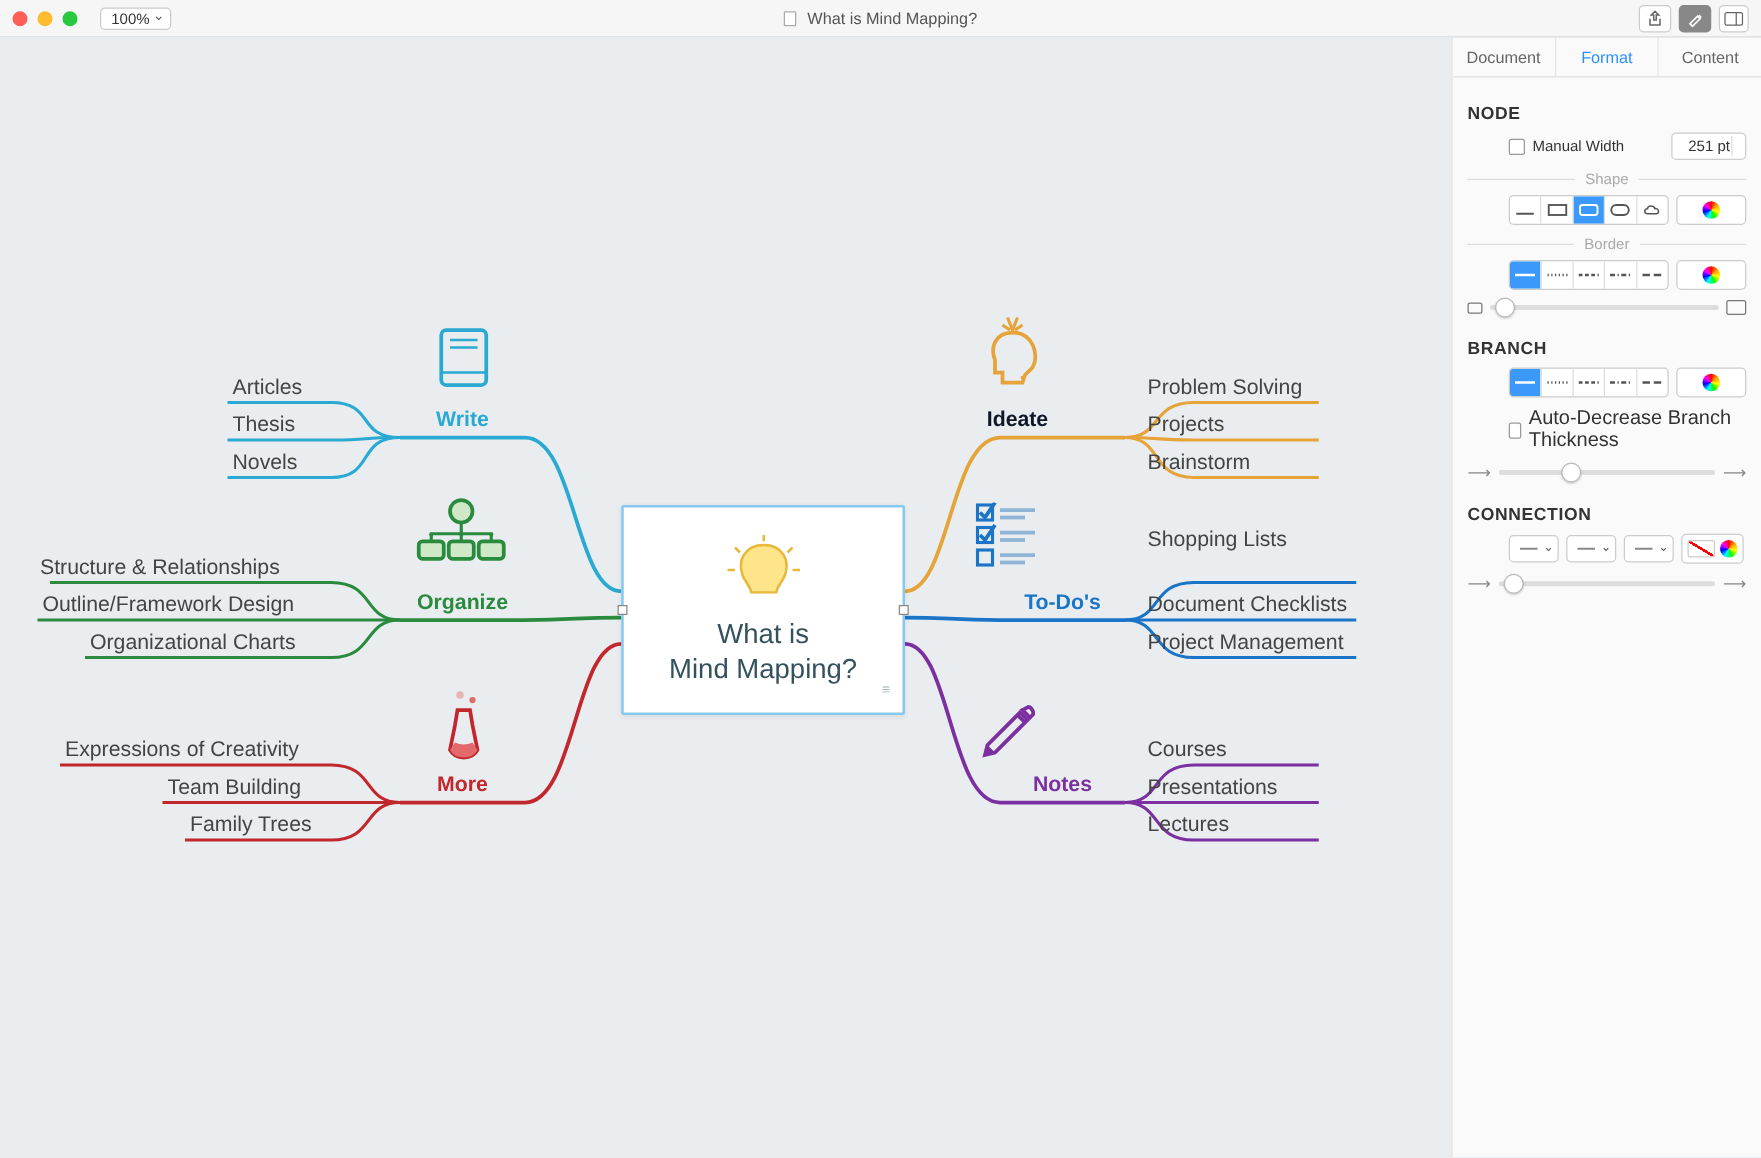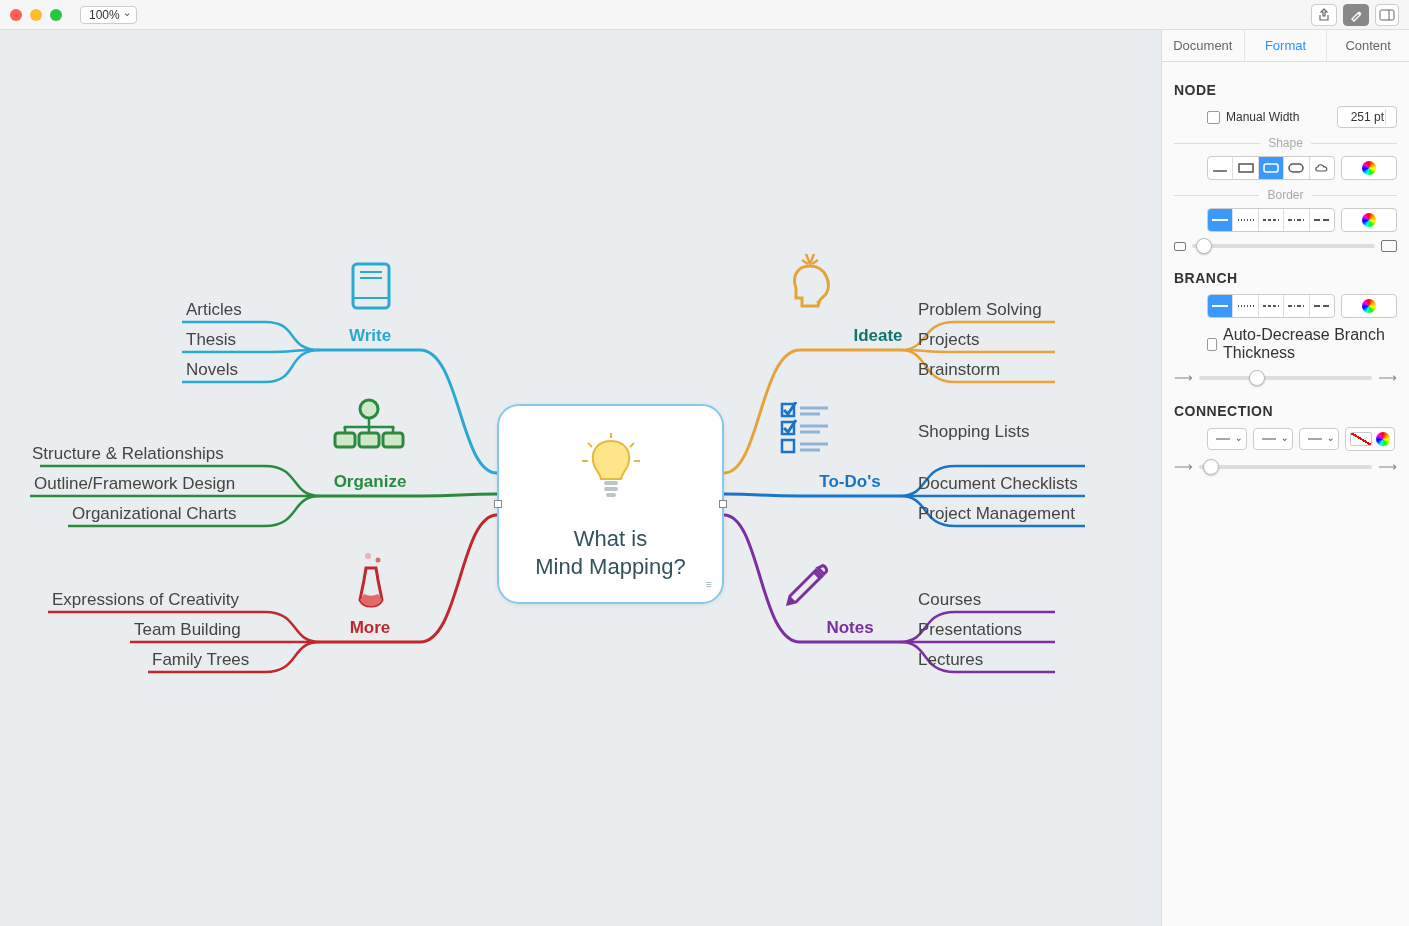--- a/index.html
+++ b/index.html
@@ -79,22 +79,22 @@
   .slider-row{display:flex;align-items:center;gap:6px;margin:6px 0 4px;}
   .slider{flex:1;height:4px;background:#ddd;border-radius:2px;position:relative;}
   .slider .thumb{position:absolute;top:-6px;width:16px;height:16px;border-radius:50%;background:#fff;border:1px solid #bbb;box-shadow:0 1px 2px rgba(0,0,0,.2);}
   .cap-icon{width:16px;height:12px;border:1.5px solid #777;border-radius:2px;}
   .cap-icon.small{width:12px;height:9px;}
   .link-icon{font-size:13px;color:#888;}
   .sel{border:1px solid #ccc;border-radius:4px;height:22px;background:#fff;display:flex;align-items:center;padding:0 6px;position:relative;min-width:40px;}
   .sel::after{content:"⌄";font-size:10px;color:#555;position:absolute;right:3px;top:3px;}
   
   .center-node{
-    position:absolute; left:497px; top:374px; width:227px; height:200px;
-    background:#fff; border:2px solid #87c8f0; border-radius:22px;
+    position:absolute; left:497px; top:374px; width:227px; height:168px;
+    background:#fff; border:2px solid #87c8f0; border-radius:2px;
     display:flex; flex-direction:column; align-items:center; justify-content:flex-end;
     padding:14px 10px 22px; box-shadow:0 1px 4px rgba(0,0,0,.08);
   }
   .center-node .bulb{margin-top:8px;margin-bottom:18px;}
   .center-title{font-size:22px;font-weight:300;color:#33525d;text-align:center;line-height:1.25;}
   .handle{position:absolute;width:8px;height:8px;background:#fff;border:1px solid #888;}
   .handle.left{left:-5px;top:50%;margin-top:-4px;}
   .handle.right{right:-5px;top:50%;margin-top:-4px;}
   .note-ic{position:absolute;right:10px;bottom:12px;color:#9db0b8;font-size:11px;}
   svg.lines{position:absolute;inset:0;pointer-events:none;}
@@ -105,20 +105,24 @@
 </head>
 <body>
 
 <div class="titlebar">
   <div class="traffic">
     <span class="tl-red"></span>
     <span class="tl-yel"></span>
     <span class="tl-grn"></span>
   </div>
   <div class="zoom-combo">100%</div>
+  <div class="title-center">
+    <span class="doc-icon"></span>
+    <span>What is Mind Mapping?</span>
+  </div>
   <div class="title-right">
     <div class="tb-btn">
       <svg width="14" height="14" viewBox="0 0 14 14">
           <path d="M7 1 L10 4 L8 4 L8 8 L6 8 L6 4 L4 4 Z M3 7 L3 12 L11 12 L11 7" fill="none" stroke="#666" stroke-width="1.2"></path>
         </svg>
     </div>
     <div class="tb-btn active">
       <svg width="14" height="14" viewBox="0 0 14 14">
           <path d="M3 11 L9 5 L11 7 L5 13 Z M10 4 L12 6" stroke="#fff" stroke-width="1.4" fill="none"></path>
         </svg>
@@ -221,21 +225,21 @@
           <path d="M10 44 L36 18 L42 24 L16 50 L8 52 Z" fill="none" stroke="#7b2fa0" stroke-width="3"></path>
           <path d="M34 20 L40 26" stroke="#7b2fa0" stroke-width="3"></path>
           <path d="M38 16 L44 22 L46 20 C48 18 44 12 42 14 Z" fill="none" stroke="#7b2fa0" stroke-width="3"></path>
           <path d="M10 44 L16 50 L8 52 Z" fill="#7b2fa0"></path>
         </svg>
     </div>
 
     <div class="branch-label" style="left:320px;top:296px;width:100px;color:#2aa9d2">Write</div>
     <div class="branch-label" style="left:320px;top:442px;width:100px;color:#2a8a3e">Organize</div>
     <div class="branch-label" style="left:320px;top:588px;width:100px;color:#c1272d">More</div>
-    <div class="branch-label" style="left:828px;top:296px;width:100px;color:#0f766e">Ideate</div>
+    <div class="branch-label" style="left:764px;top:296px;width:100px;color:#0f172a">Ideate</div>
     <div class="branch-label" style="left:800px;top:442px;width:100px;color:#1a74c7">To-Do's</div>
     <div class="branch-label" style="left:800px;top:588px;width:100px;color:#7b2fa0">Notes</div>
 
     <div class="leaf" style="left:186px;top:270px">Articles</div>
     <div class="leaf" style="left:186px;top:300px">Thesis</div>
     <div class="leaf" style="left:186px;top:330px">Novels</div>
 
     <div class="leaf" style="left:32px;top:414px">Structure &amp; Relationships</div>
     <div class="leaf" style="left:34px;top:444px">Outline/Framework Design</div>
     <div class="leaf" style="left:72px;top:474px">Organizational Charts</div>

